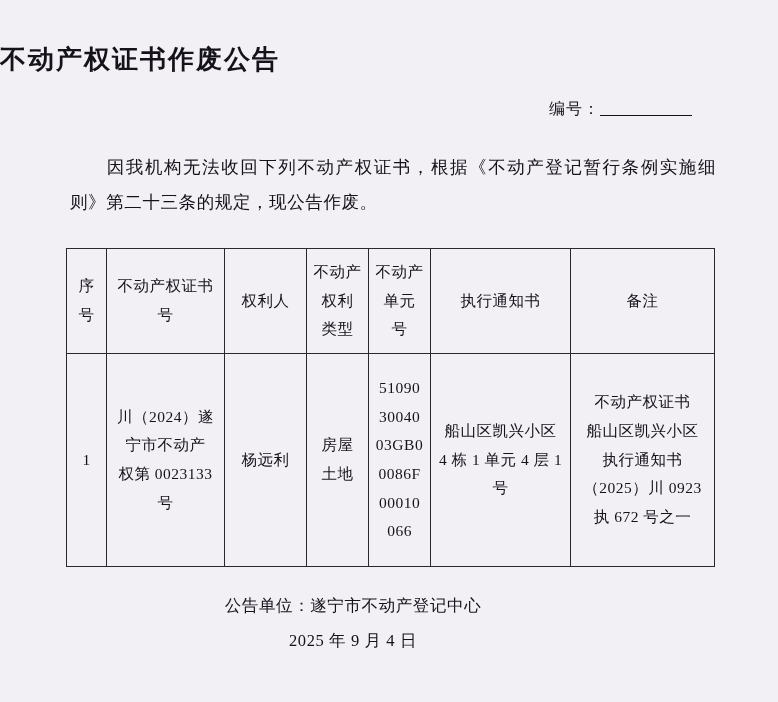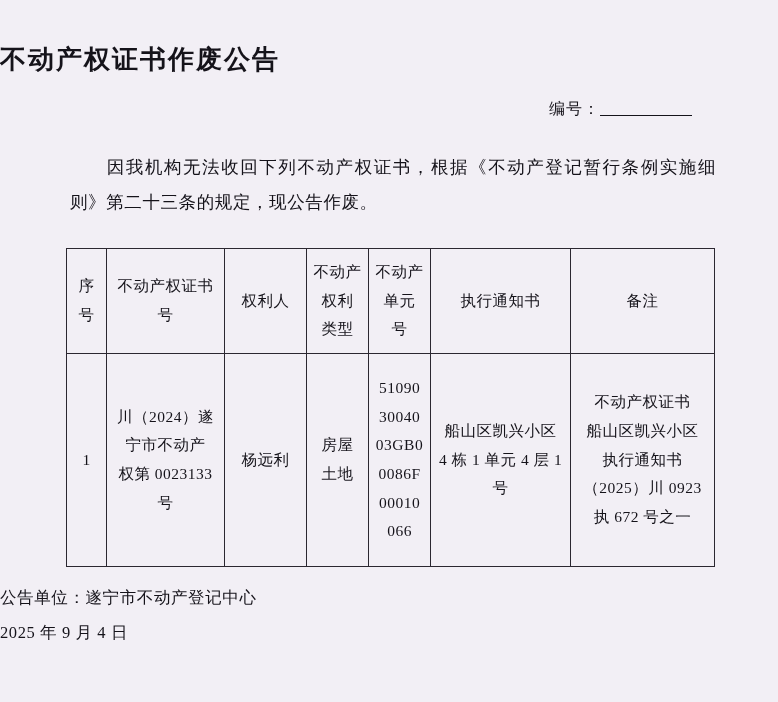--- a/index.html
+++ b/index.html
@@ -76,23 +76,23 @@
   .col-idx   { width: 40px; }
   .col-cert  { width: 118px; }
   .col-owner { width: 82px; }
   .col-type  { width: 62px; }
   .col-unit  { width: 62px; }
   .col-loc   { width: 140px; }
   .col-note  { width: 144px; }
   .cell-stack div { white-space: nowrap; }
   .unit-cell { line-height: 1.95; font-size: 15px; }
   .footer {
-    margin-top: 14px;
+    margin-top: 22px;
     padding-right: 72px;
-    text-align: left;
+    text-align: center;
     font-size: 16.5px;
     line-height: 2.1;
     letter-spacing: 0.6px;
   }
 </style>
 </head>
 <body>
 
 <div class="page">
 

